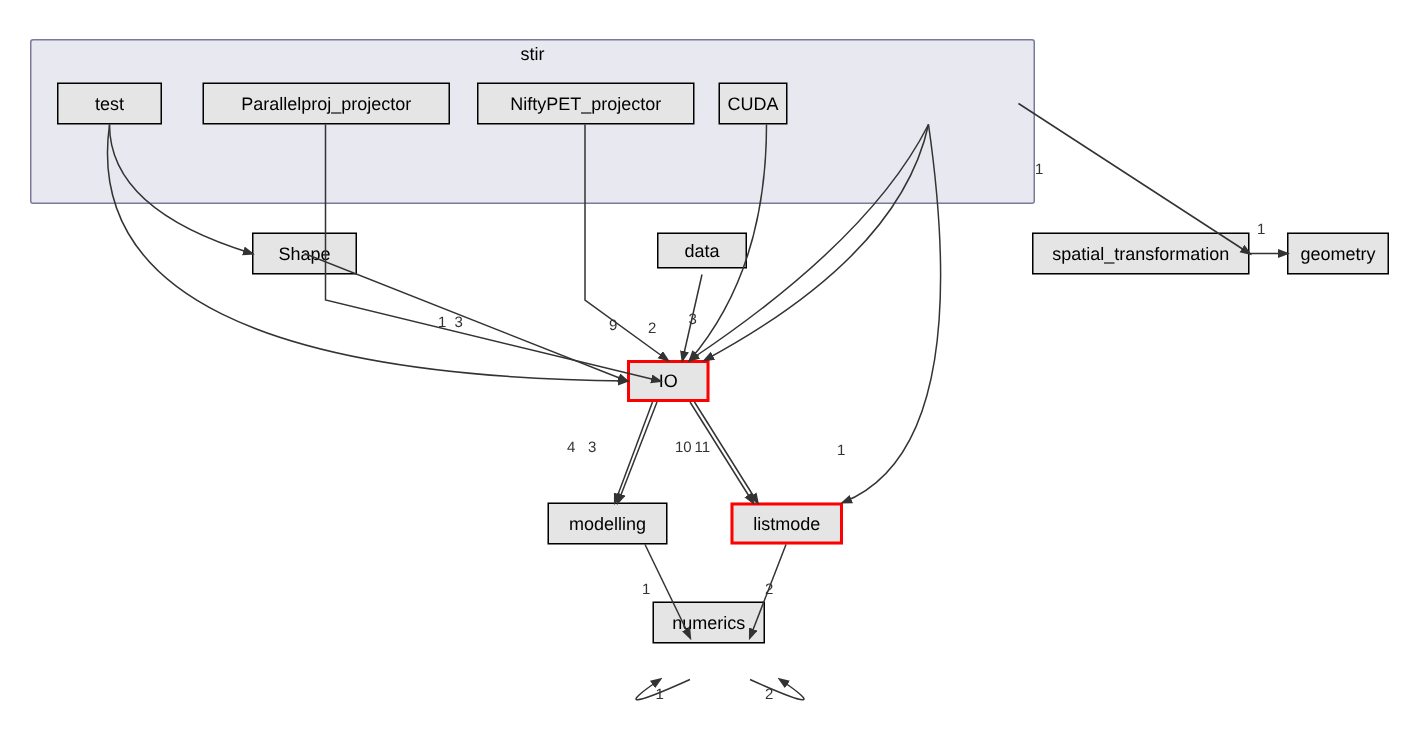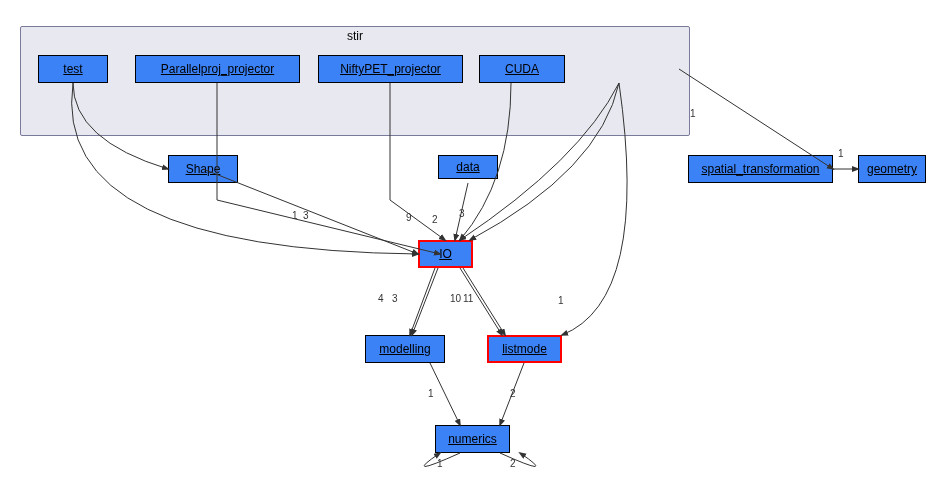--- a/index.html
+++ b/index.html
@@ -13,28 +13,27 @@
       position: relative;
     }
     .diagram-container {
       width: 934px;
       height: 500px;
       position: relative;
     }
     .node {
       position: absolute;
       border: 1px solid #000;
-      background: #3b82f6;
+      background: #e5e5e5;
       display: flex;
       align-items: center;
       justify-content: center;
       text-align: center;
       padding: 4px 8px;
       cursor: default;
-      text-decoration: underline;
     }
     .node-red {
       border: 2px solid #ff0000;
     }
     .stir-group {
       position: absolute;
       border: 1px solid #7a7a9a;
       background: #e8e8f0;
       border-radius: 2px;
     }
@@ -68,40 +67,40 @@
 
   <div class="node" style="left:38px; top:55px; width:70px; height:28px;">
     <span>test</span>
   </div>
   <div class="node" style="left:135px; top:55px; width:165px; height:28px;">
     <span>Parallelproj_projector</span>
   </div>
   <div class="node" style="left:318px; top:55px; width:145px; height:28px;">
     <span>NiftyPET_projector</span>
   </div>
-  <div class="node" style="left:479px; top:55px; width:86px; height:28px;">
+  <div class="node" style="left:479px; top:55px; width:46px; height:28px;">
     <span>CUDA</span>
   </div>
 
   <div class="node" style="left:168px; top:155px; width:70px; height:28px;">
     <span>Shape</span>
   </div>
   <div class="node" style="left:438px; top:155px; width:60px; height:24px;">
     <span>data</span>
   </div>
   <div class="node node-red" style="left:418px; top:240px; width:55px; height:28px;">
     <span>IO</span>
   </div>
   <div class="node" style="left:365px; top:335px; width:80px; height:28px;">
     <span>modelling</span>
   </div>
   <div class="node node-red" style="left:487px; top:335px; width:75px; height:28px;">
     <span>listmode</span>
   </div>
-  <div class="node" style="left:435px; top:425px; width:75px; height:28px;">
+  <div class="node" style="left:435px; top:401px; width:75px; height:28px;">
     <span>numerics</span>
   </div>
   <div class="node" style="left:858px; top:155px; width:68px; height:28px;">
     <span>geometry</span>
   </div>
   <div class="node" style="left:688px; top:155px; width:145px; height:28px;">
     <span>spatial_transformation</span>
   </div>
 
   <svg class="arrows">

